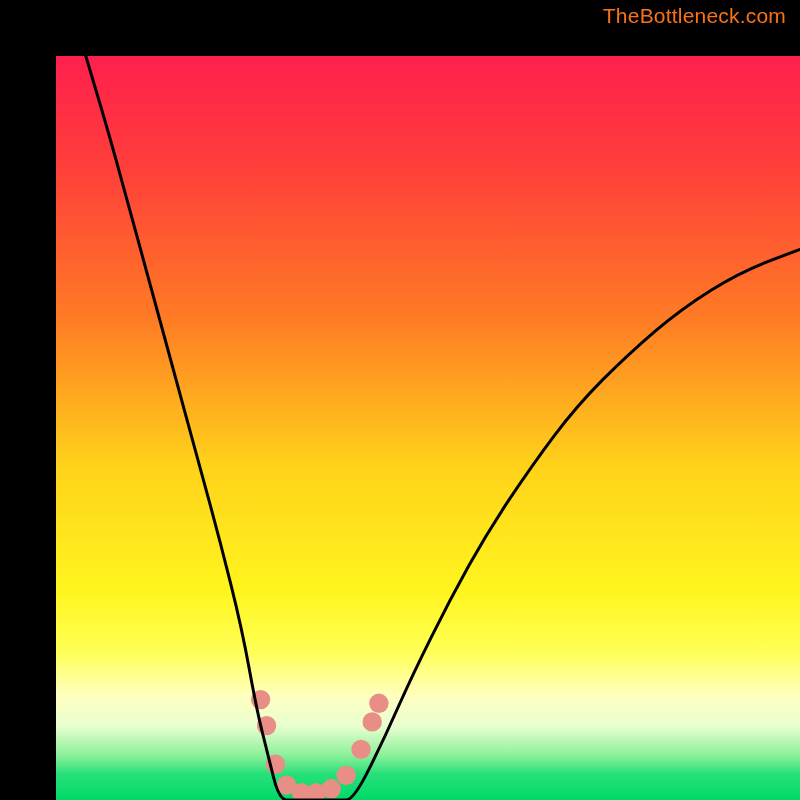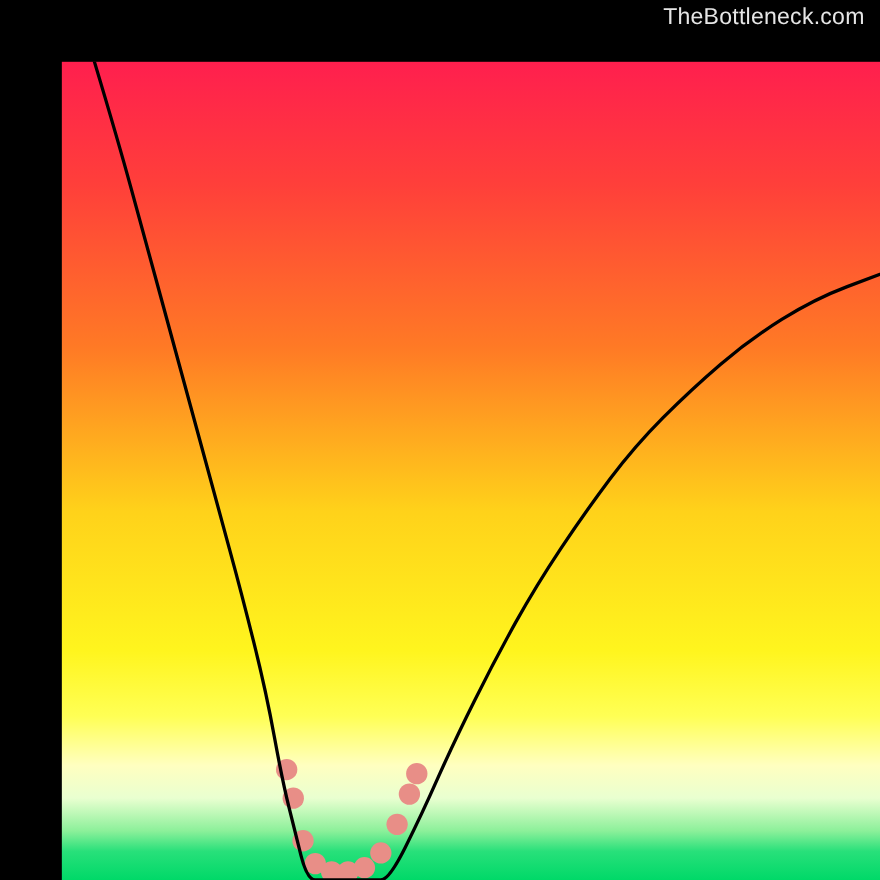--- a/index.html
+++ b/index.html
@@ -16,21 +16,21 @@
     left: 28px;
     top: 28px;
     width: 744px;
     height: 744px;
     background: #000;
   }
   .watermark {
     position: absolute;
     top: 4px;
     right: 14px;
-    color: #e5e5e5;
+    color: #f97316;
     font-size: 21px;
     font-weight: 500;
     letter-spacing: 0.2px;
   }
   svg {
     position: absolute;
     left: 28px;
     top: 28px;
   }
 </style>

